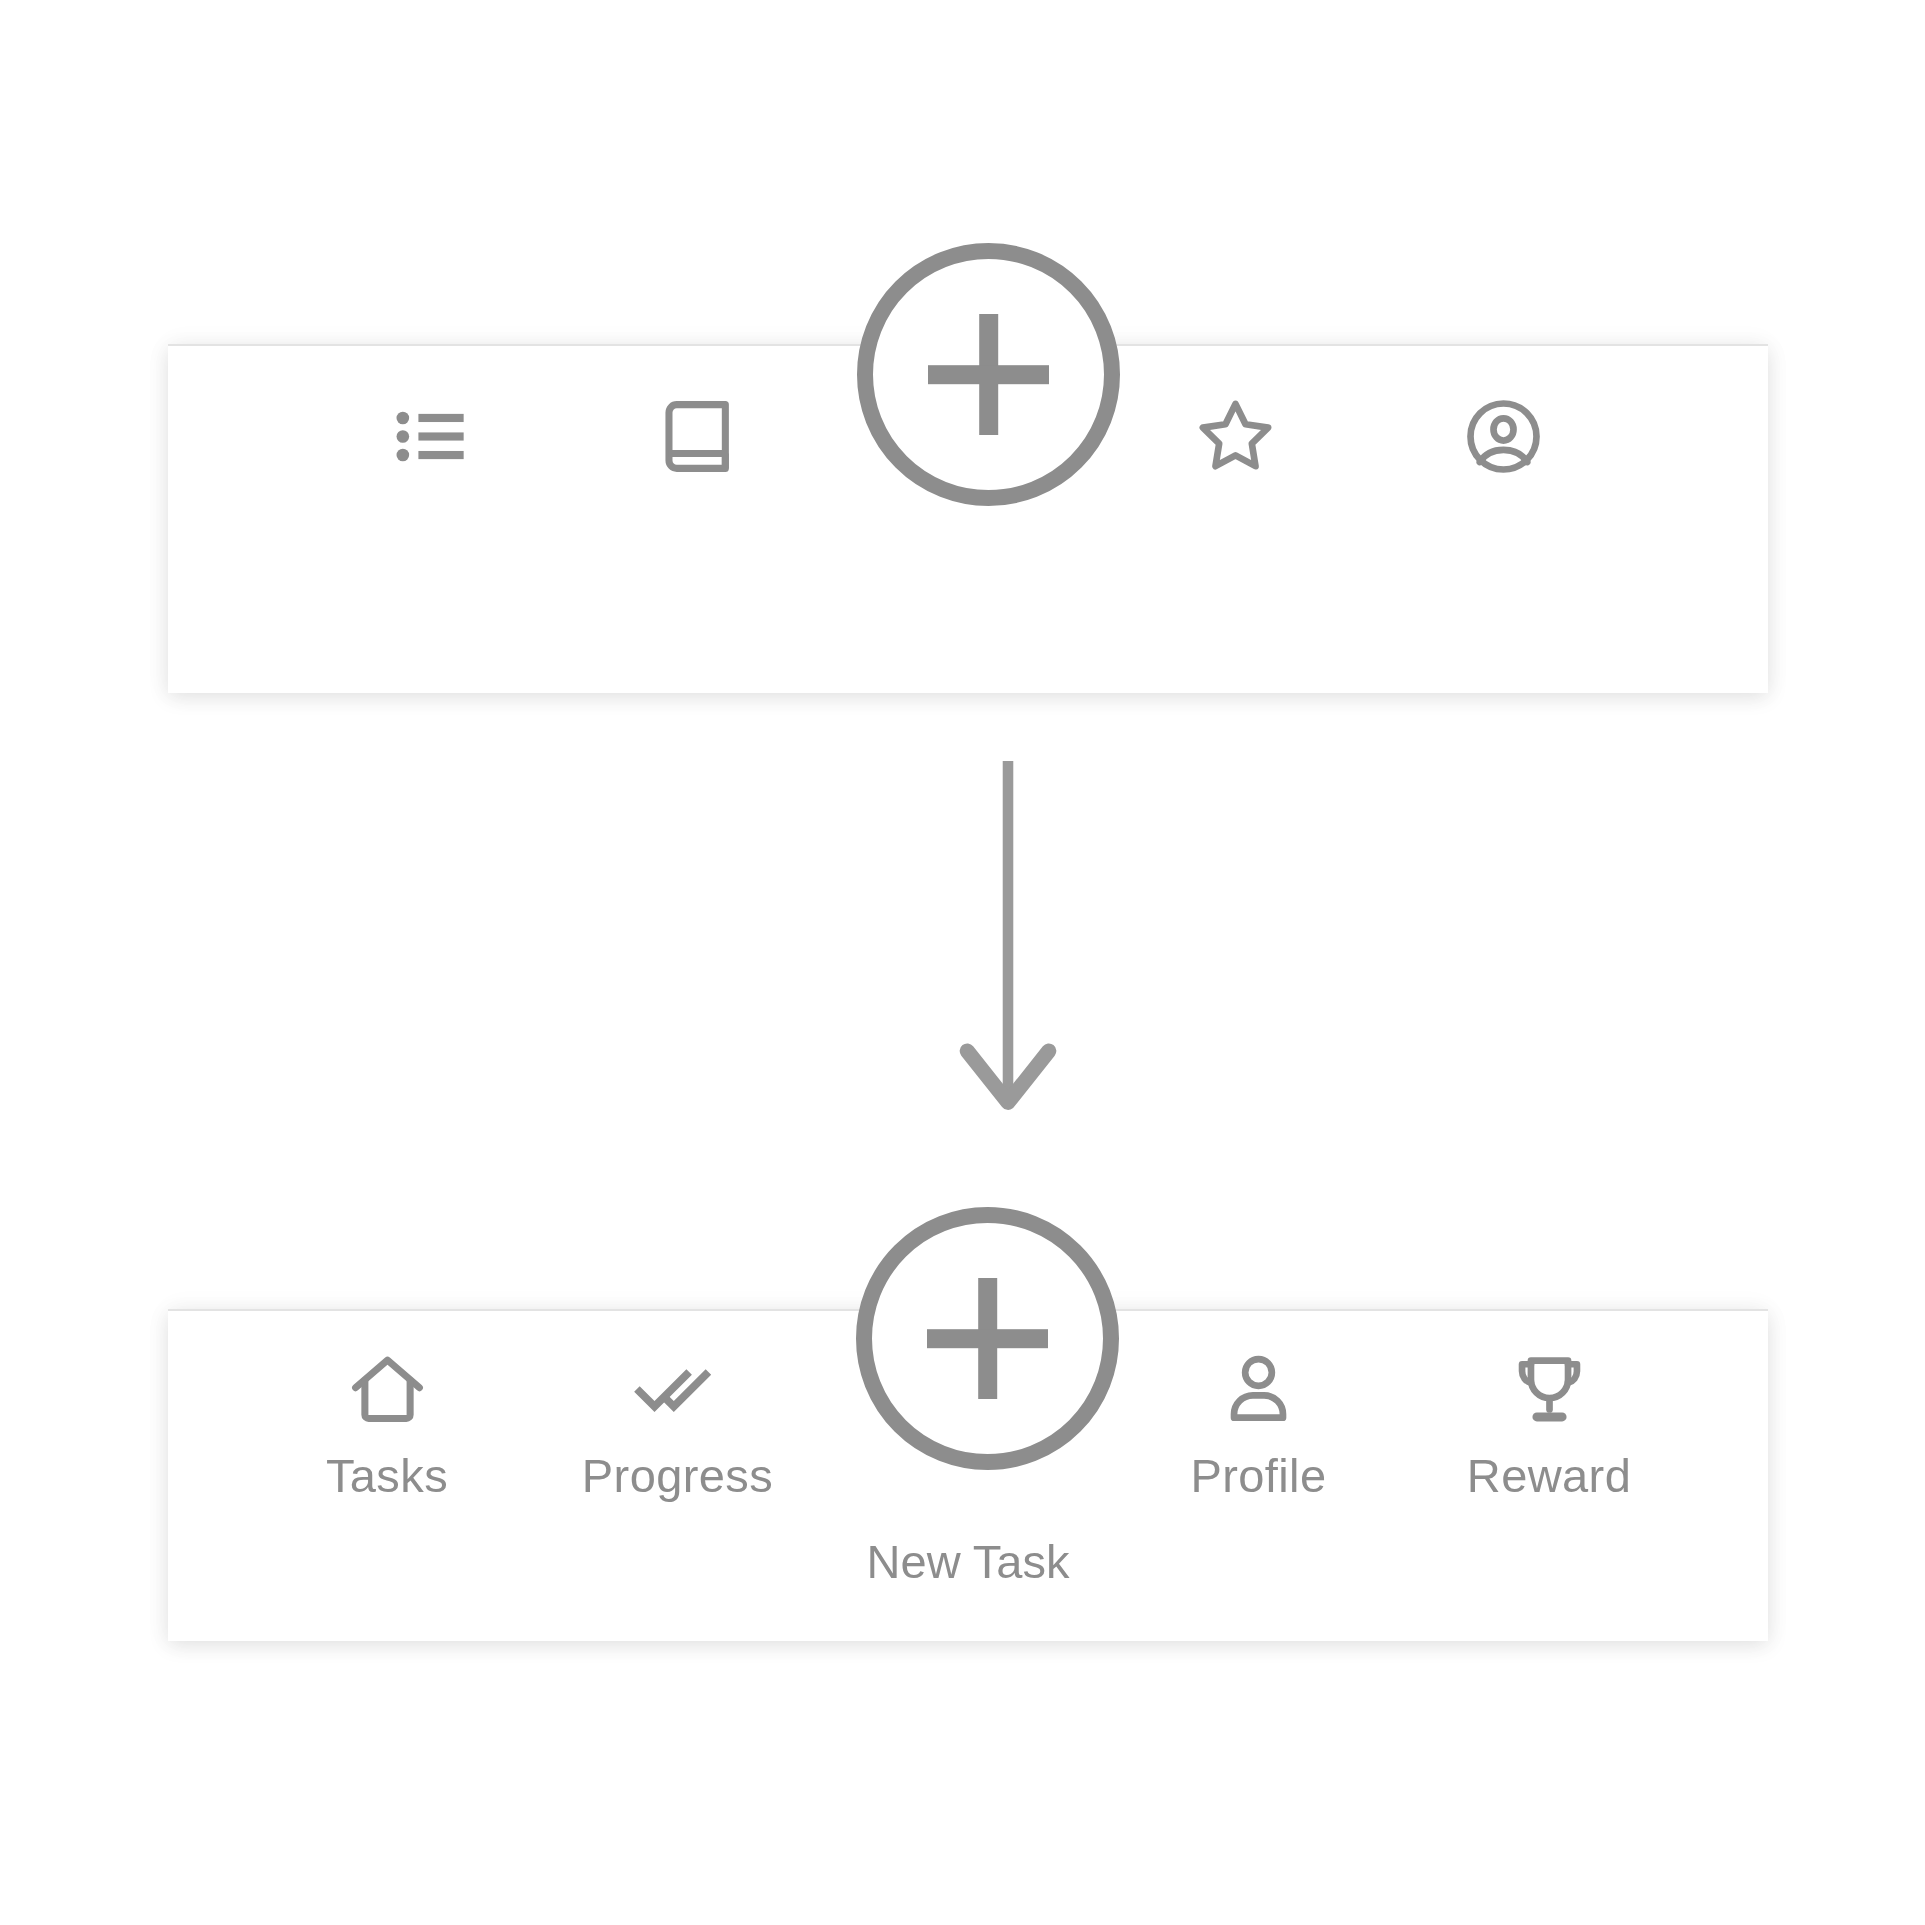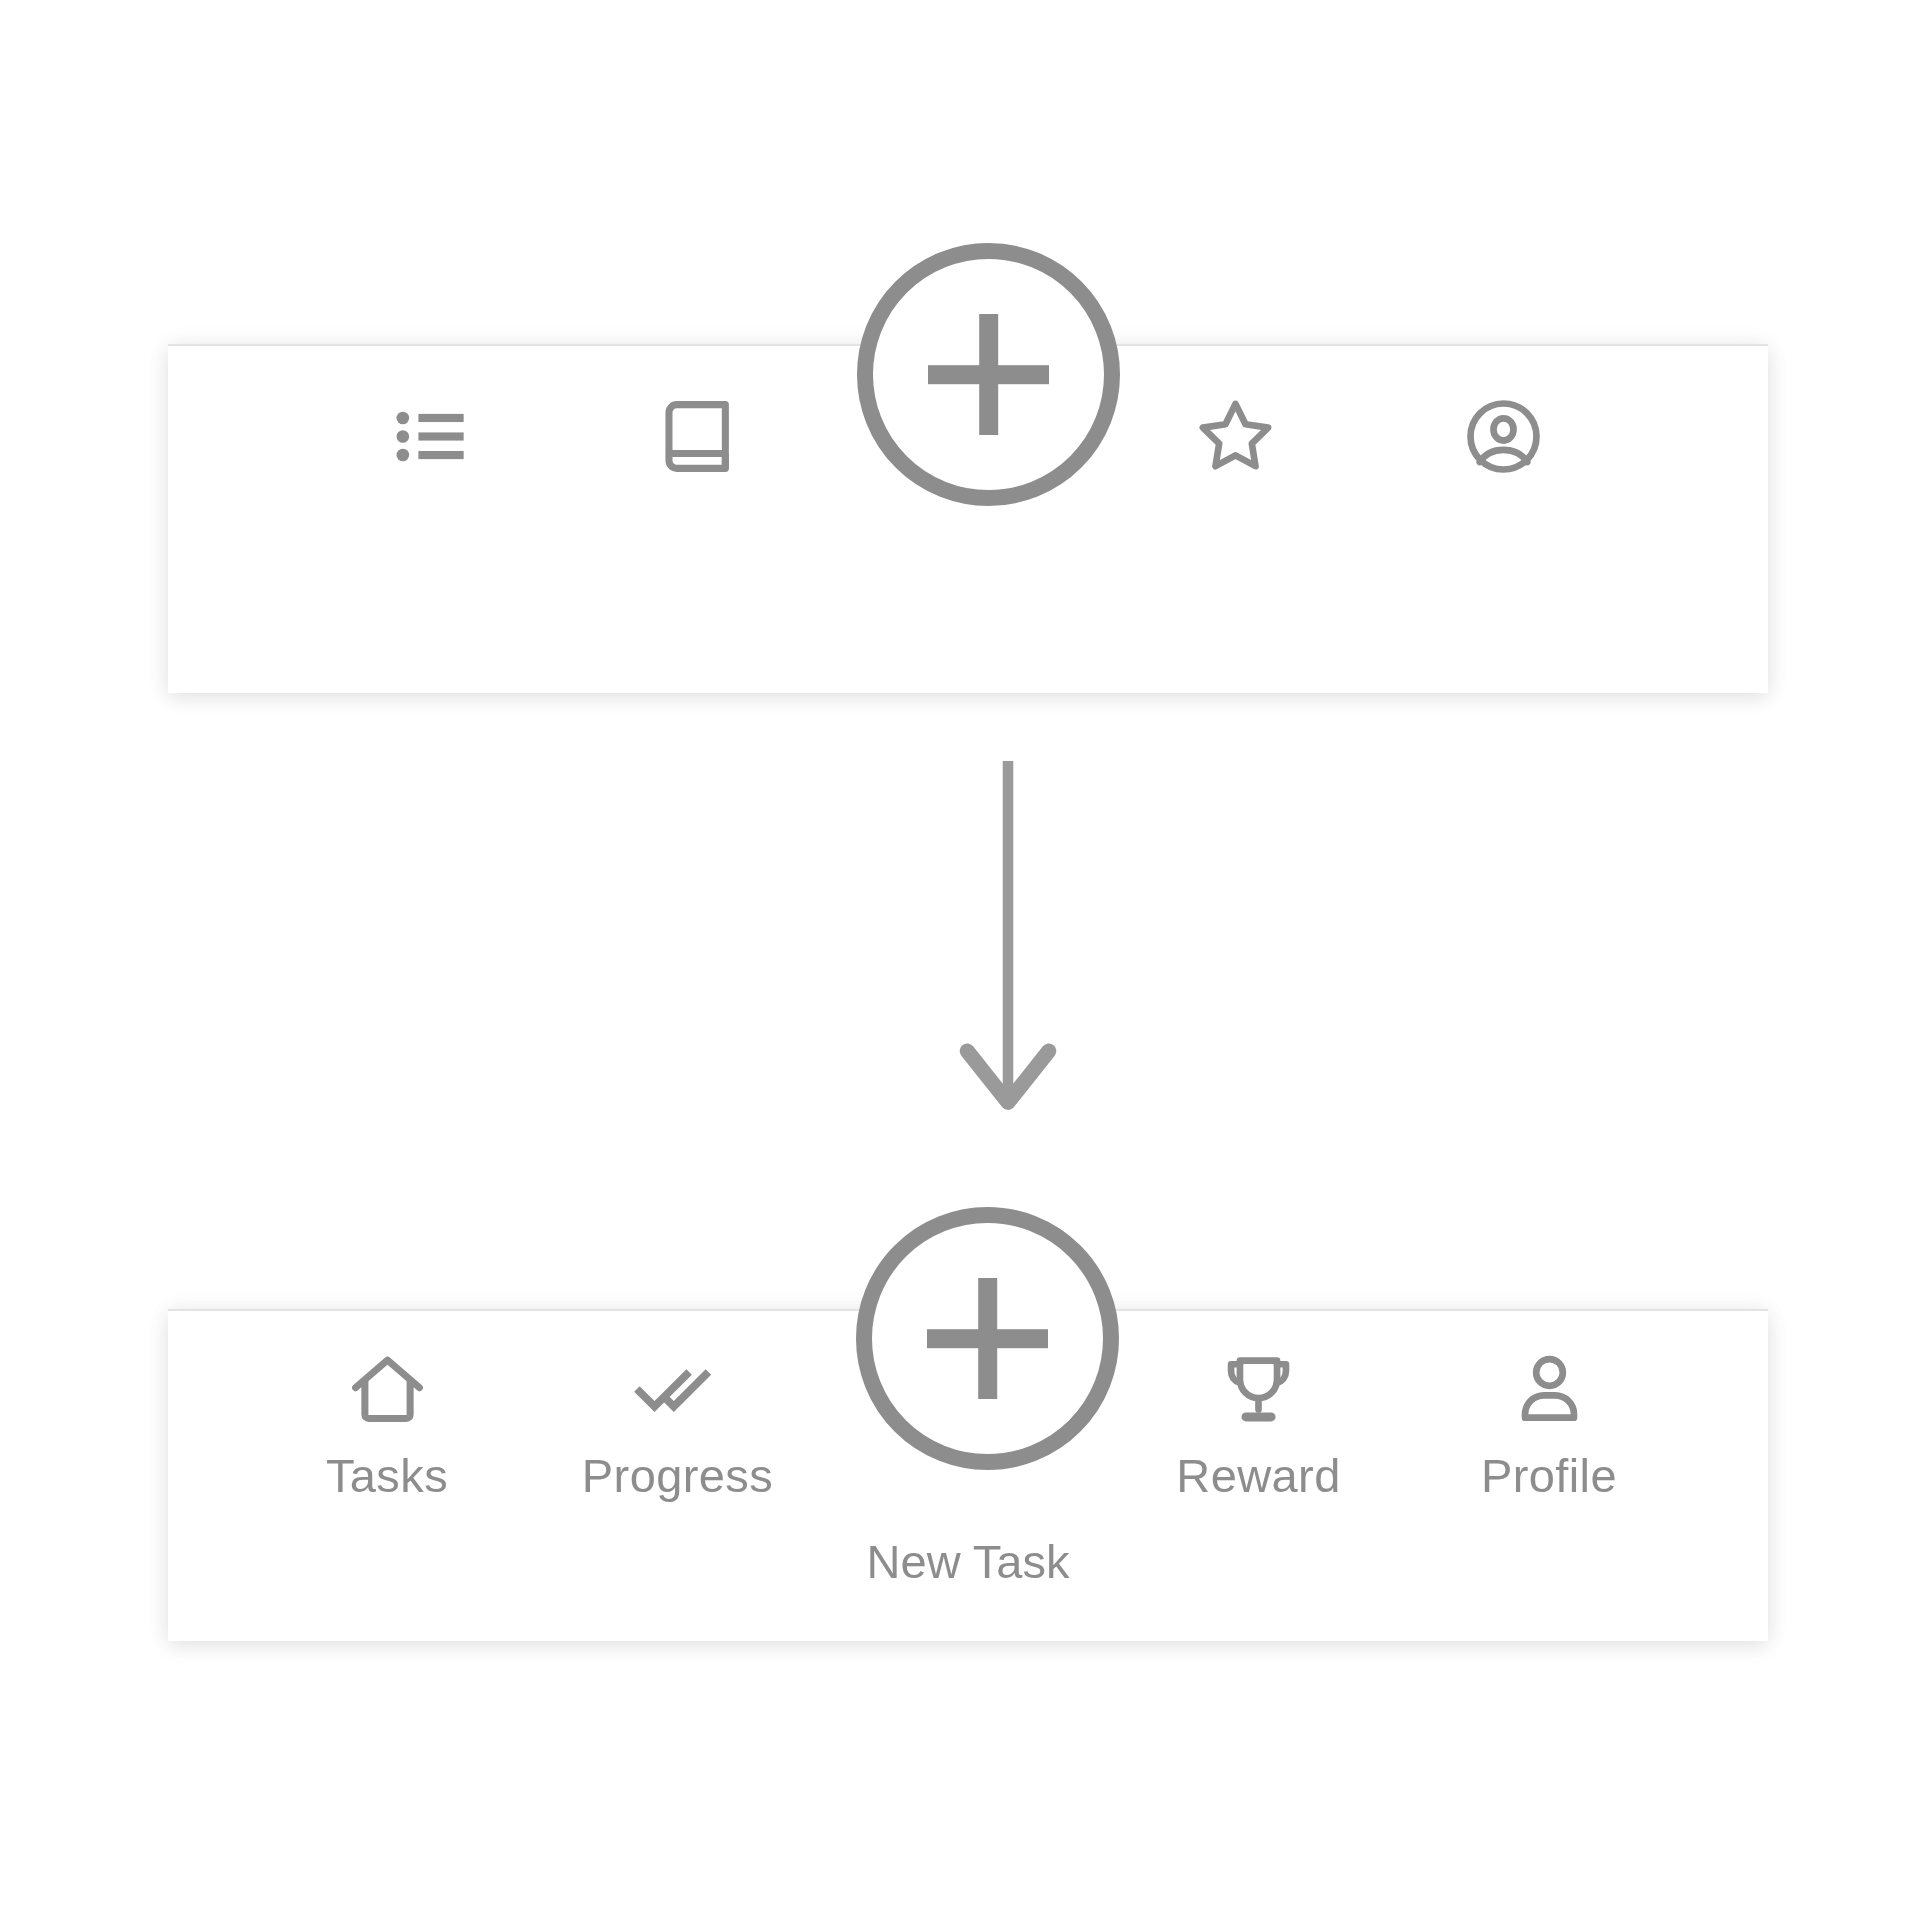--- a/index.html
+++ b/index.html
@@ -277,40 +277,40 @@
       </div>
 
       <div class="nav-slot spacer">
         <div class="icon-wrap"></div>
         <div class="nav-label"></div>
       </div>
 
       <div class="nav-slot">
         <div class="icon-wrap">
           <svg width="89" height="89" viewBox="0 0 24 24" aria-hidden="true">
+            <circle cx="12" cy="7.4" r="3.6" fill="none" stroke="#8d8d8d" stroke-width="1.8"></circle>
+            <path d="M5.4 19.6v-0.9a5.1 5.1 0 0 1 5.1-5.1h3a5.1 5.1 0 0 1 5.1 5.1v0.9z" fill="none" stroke="#8d8d8d" stroke-width="1.8" stroke-linejoin="round"></path>
+          </svg>
+        </div>
+        <div class="nav-label">Profile</div>
+      </div>
+
+      <div class="nav-slot">
+        <div class="icon-wrap">
+          <svg width="89" height="89" viewBox="0 0 24 24" aria-hidden="true">
             <path d="M7.0 4.2h10v5.1a5.0 5.0 0 0 1-10 0z" fill="none" stroke="#8d8d8d" stroke-width="1.8" stroke-linejoin="round"></path>
             <path d="M7.0 5.2H4.6v1.9a3.2 3.2 0 0 0 2.4 3.1" fill="none" stroke="#8d8d8d" stroke-width="1.8" stroke-linejoin="round" stroke-linecap="round"></path>
             <path d="M17.0 5.2h2.4v1.9a3.2 3.2 0 0 1-2.4 3.1" fill="none" stroke="#8d8d8d" stroke-width="1.8" stroke-linejoin="round" stroke-linecap="round"></path>
             <path d="M12 14.4v3.0" fill="none" stroke="#8d8d8d" stroke-width="1.8" stroke-linecap="round"></path>
             <path d="M8.6 19.4h6.8" fill="none" stroke="#8d8d8d" stroke-width="2.4" stroke-linecap="round"></path>
           </svg>
         </div>
         <div class="nav-label">Reward</div>
       </div>
 
-      <div class="nav-slot">
-        <div class="icon-wrap">
-          <svg width="89" height="89" viewBox="0 0 24 24" aria-hidden="true">
-            <circle cx="12" cy="7.4" r="3.6" fill="none" stroke="#8d8d8d" stroke-width="1.8"></circle>
-            <path d="M5.4 19.6v-0.9a5.1 5.1 0 0 1 5.1-5.1h3a5.1 5.1 0 0 1 5.1 5.1v0.9z" fill="none" stroke="#8d8d8d" stroke-width="1.8" stroke-linejoin="round"></path>
-          </svg>
-        </div>
-        <div class="nav-label">Profile</div>
-      </div>
-
     </div>
 
     <div class="fab-caption">New Task</div>
   </div>
 
   <div class="fab" id="bottom-fab">
     <div class="plus-glyph"></div>
   </div>
 
 </div>

